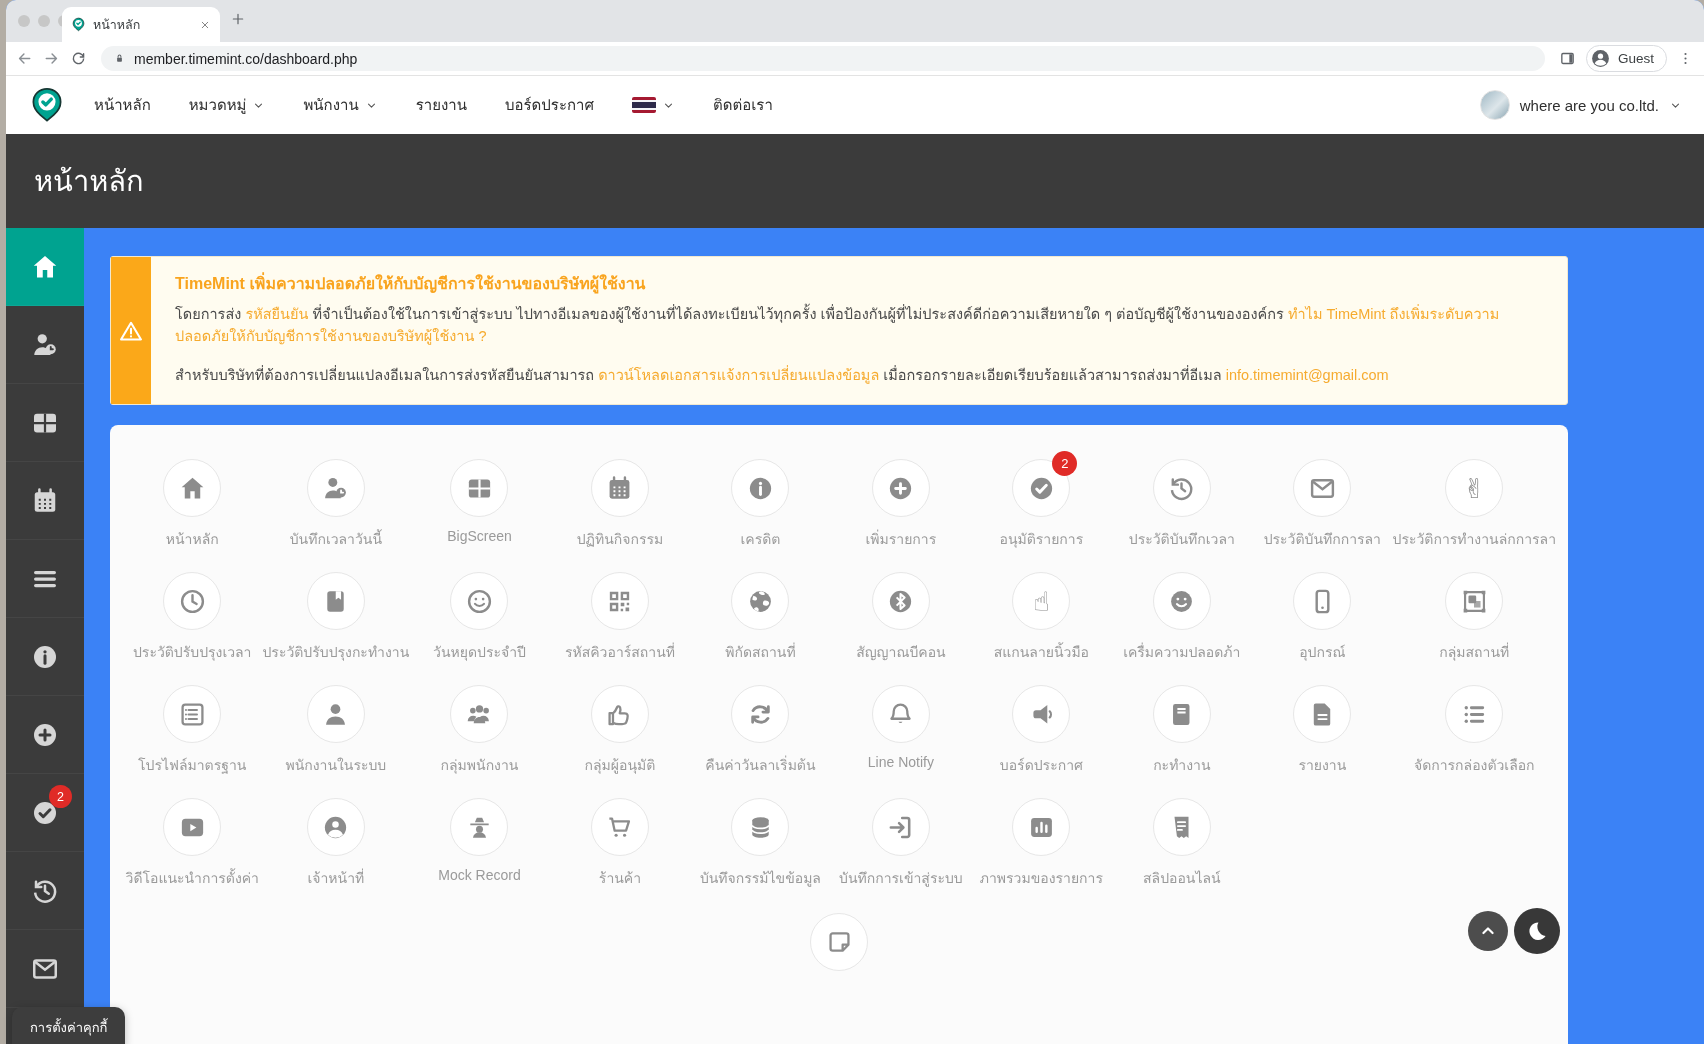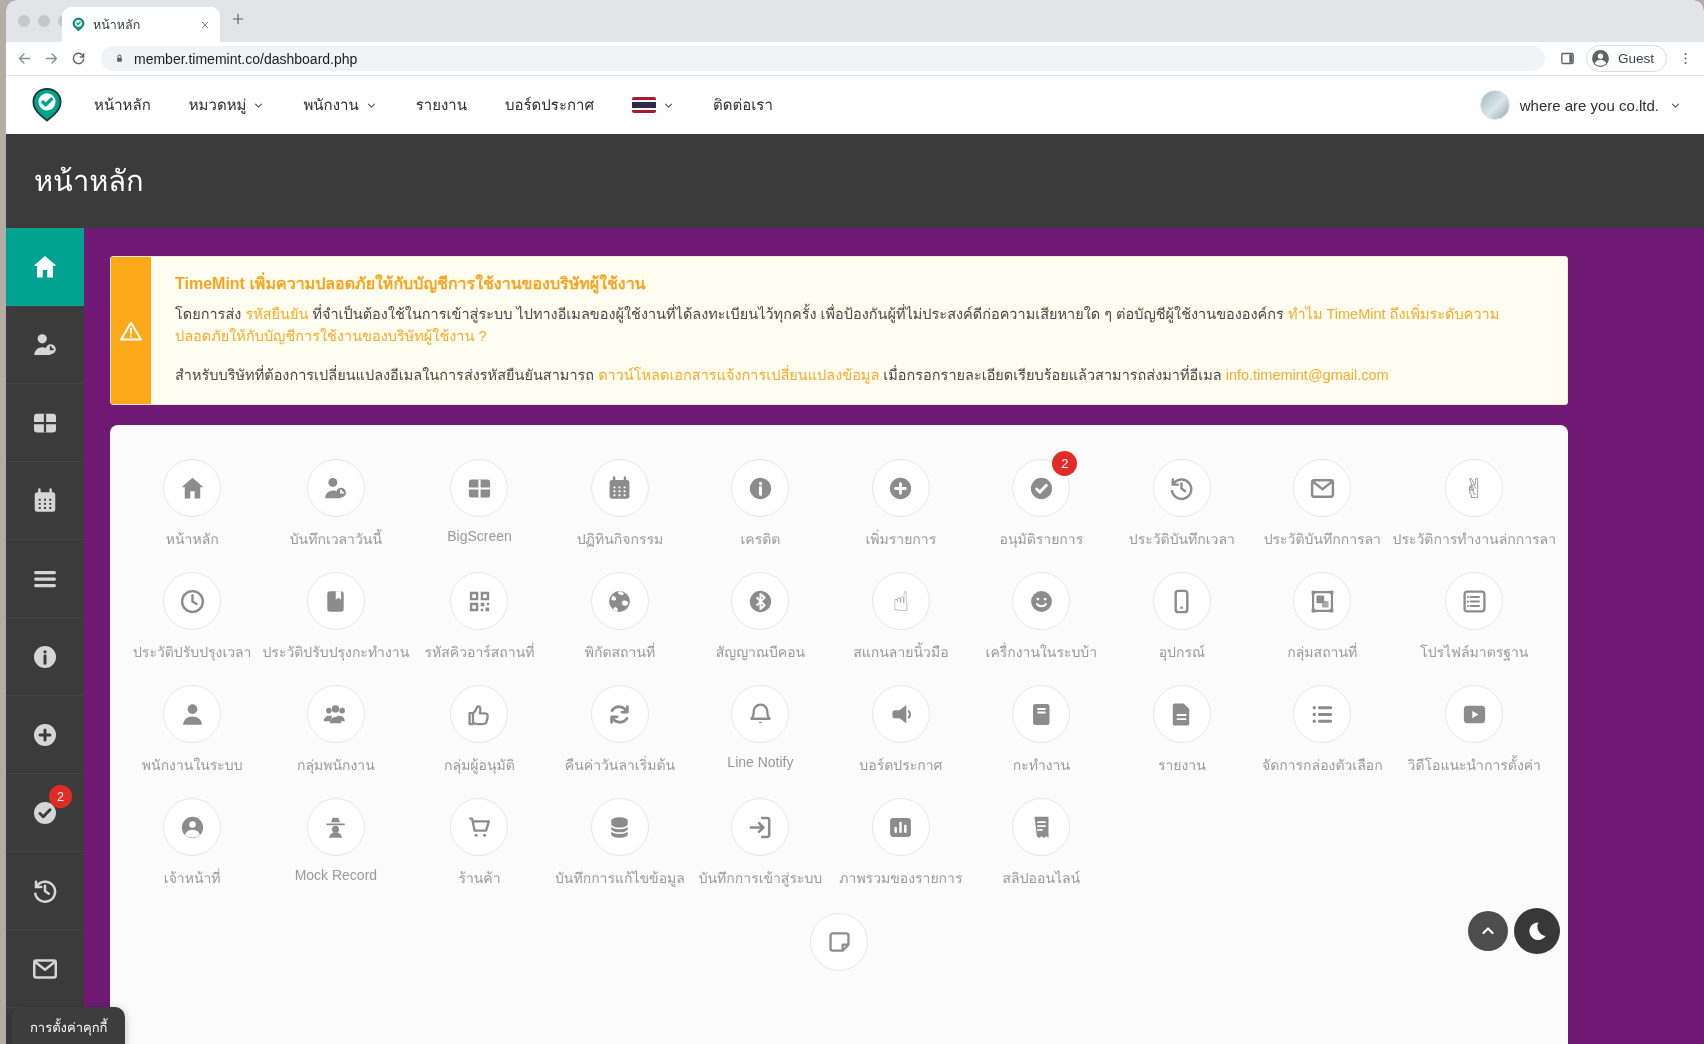--- a/index.html
+++ b/index.html
@@ -1,21 +1,21 @@
 <!DOCTYPE html>
 <html style="--accent: #00a390; --dark: #3b3b3b; --orange: #f9a41e; --olink: #f6ab2f; --red: #e02b27;"><head>
 <meta charset="utf-8">
 <style>
   * { margin:0; padding:0; box-sizing:border-box; }
   html,body { width:1704px; height:1044px; overflow:hidden; }
   body { font-family:"Liberation Sans","DejaVu Sans",sans-serif; background:#b3ada4; position:relative; }
   :root { --accent:#00a390; --dark:#3b3b3b; --orange:#f9a41e; --olink:#f6ab2f; --red:#e02b27; --icongray:#8c8c8c; }
 
   .desktop { position:absolute; inset:0; }
-  .window { position:absolute; left:6px; top:0; right:0; bottom:0; border-radius:10px 10px 0 0; overflow:hidden; background:#701a75; }
+  .window { position:absolute; left:6px; top:0; right:0; bottom:0; border-radius:10px 10px 0 0; overflow:hidden; background:#3b82f6; }
 
   
   .tabstrip { position:relative; height:42px; background:#e2e4e7; }
   .traffic { position:absolute; left:12px; top:15px; display:flex; gap:8px; }
   .traffic i { width:12px; height:12px; border-radius:50%; background:#c7c7c7; display:block; }
   .tab { position:absolute; left:56px; top:7px; width:158px; height:35px; background:#fff; border-radius:9px 9px 0 0; display:flex; align-items:center; padding:0 9px; gap:7px; }
   .tab-title { flex:1; font-size:12.5px; color:#3c4043; white-space:nowrap; overflow:hidden; }
   .tab-close { color:#777; display:flex; }
   .tab-close svg { width:12px; height:12px; }
   .newtab { position:absolute; left:224px; top:11px; color:#5f6368; }
@@ -484,20 +484,33 @@
                       <path fill="var(--c2,#fff)" d="M12.2 3.5h4.4v7l-2.2-1.7-2.2 1.7z"></path>
                     </svg>
                   </span>
                 </span>
                 <span class="glabel">ประวัติปรับปรุงกะทำงาน</span>
               </div>
               <div class="gcell">
                 <span class="gcircle">
                   <span class="svgicon" style="display:flex">
                     <svg viewBox="0 0 24 24">
+                      <circle cx="12" cy="12" r="8.6" fill="none" stroke="currentColor" stroke-width="2"></circle>
+                      <circle cx="9" cy="10" r="1.1" fill="currentColor"></circle>
+                      <circle cx="15" cy="10" r="1.1" fill="currentColor"></circle>
+                      <path fill="none" stroke="currentColor" stroke-width="1.8" stroke-linecap="round" d="M8.3 14a4.8 4.8 0 0 0 7.4 0"></path>
+                    </svg>
+                  </span>
+                </span>
+                <span class="glabel">วันหยุดประจำปี</span>
+              </div>
+              <div class="gcell">
+                <span class="gcircle">
+                  <span class="svgicon" style="display:flex">
+                    <svg viewBox="0 0 24 24">
                       <path fill="currentColor" d="M4 4h7v7H4zm2 2v3h3V6zM13 4h7v7h-7zm2 2v3h3V6zM4 13h7v7H4zm2 2v3h3v-3z"></path>
                       <path fill="currentColor" d="M13 13h3v3h-3zM17 17h3v3h-3zM13 18h2v2h-2zM18 13h2v2h-2z"></path>
                     </svg>
                   </span>
                 </span>
                 <span class="glabel">รหัสคิวอาร์สถานที่</span>
               </div>
               <div class="gcell">
                 <span class="gcircle">
                   <span class="svgicon" style="display:flex">
@@ -532,21 +545,21 @@
                 <span class="gcircle">
                   <span class="svgicon" style="display:flex">
                     <svg viewBox="0 0 24 24">
                       <circle cx="12" cy="12" r="8.6" fill="currentColor"></circle>
                       <circle cx="9" cy="10" r="1.2" fill="var(--c2,#fff)"></circle>
                       <circle cx="15" cy="10" r="1.2" fill="var(--c2,#fff)"></circle>
                       <path fill="none" stroke="var(--c2,#fff)" stroke-width="1.8" stroke-linecap="round" d="M8.3 14.2a4.8 4.8 0 0 0 7.4 0"></path>
                     </svg>
                   </span>
                 </span>
-                <span class="glabel">เครื่กงานในระบบ้า</span>
+                <span class="glabel">เครื่มความปลอดภ้า</span>
               </div>
               <div class="gcell">
                 <span class="gcircle">
                   <span class="svgicon" style="display:flex">
                     <svg viewBox="0 0 24 24">
                       <rect x="7.2" y="3.2" width="9.6" height="17.6" rx="2.2" fill="none" stroke="currentColor" stroke-width="2"></rect>
                       <circle cx="12" cy="17.2" r="1.1" fill="currentColor"></circle>
                     </svg>
                   </span>
                 </span>
@@ -727,21 +740,21 @@
               <div class="gcell">
                 <span class="gcircle">
                   <span class="svgicon" style="display:flex">
                     <svg viewBox="0 0 24 24">
                       <ellipse cx="12" cy="6.2" rx="6.8" ry="2.7" fill="currentColor"></ellipse>
                       <path fill="currentColor" d="M5.2 6.2v11.6c0 1.5 3 2.7 6.8 2.7s6.8-1.2 6.8-2.7V6.2z"></path>
                       <path fill="none" stroke="var(--c2,#fff)" stroke-width="1.4" d="M5.2 10.1c0 1.5 3 2.7 6.8 2.7s6.8-1.2 6.8-2.7M5.2 14c0 1.5 3 2.7 6.8 2.7s6.8-1.2 6.8-2.7"></path>
                     </svg>
                   </span>
                 </span>
-                <span class="glabel">บันทึกการแก้ไขข้อมูล</span>
+                <span class="glabel">บันทึจกรรม้ไขข้อมูล</span>
               </div>
               <div class="gcell">
                 <span class="gcircle">
                   <span class="svgicon" style="display:flex">
                     <svg viewBox="0 0 24 24">
                       <path fill="none" stroke="currentColor" stroke-width="2.1" stroke-linecap="round" stroke-linejoin="round" d="M13.4 4.2h4.2a1.6 1.6 0 0 1 1.6 1.6v12.4a1.6 1.6 0 0 1-1.6 1.6h-4.2M4 12h10.2M10.8 8.4 14.4 12l-3.6 3.6"></path>
                     </svg>
                   </span>
                 </span>
                 <span class="glabel">บันทึกการเข้าสู่ระบบ</span>

